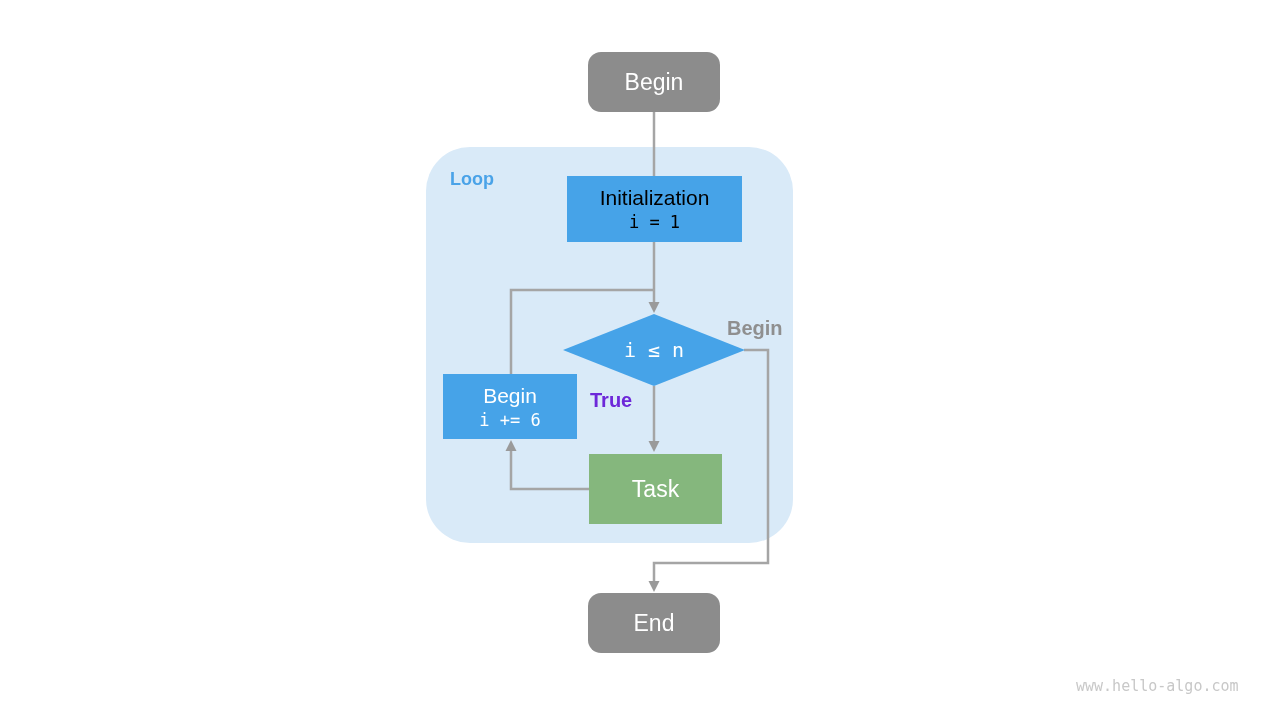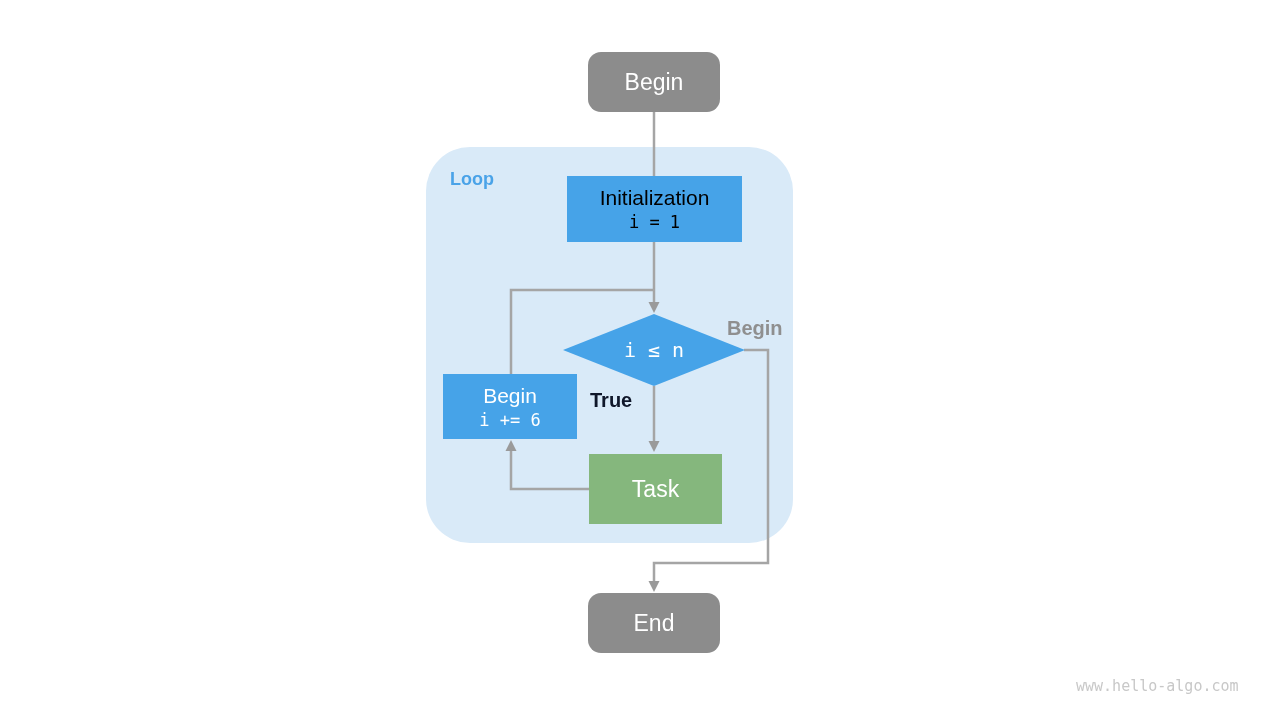--- a/index.html
+++ b/index.html
@@ -119,19 +119,19 @@
   </div>
 
   <div class="node terminal" id="node-end" style="background-color: rgb(140, 140, 140); color: rgb(255, 255, 255);">
     <span class="title-lg">End</span>
   </div>
 
   <div class="node" id="node-task" style="background-color: rgb(133, 183, 125); color: rgb(255, 255, 255);">
     <span class="title-lg">Task</span>
   </div>
 
-  <div class="edge-label" id="label-true" style="color: #0f172a;">True</div>
+  <div class="edge-label" id="label-true" style="color: #6d28d9;">True</div>
 
   <div class="edge-label" id="label-false" style="color: rgb(143, 143, 143);">Begin</div>
 
   <div class="watermark" style="color: rgb(200, 200, 200);">www.hello-algo.com</div>
 
 </div>
 
 </body></html>

